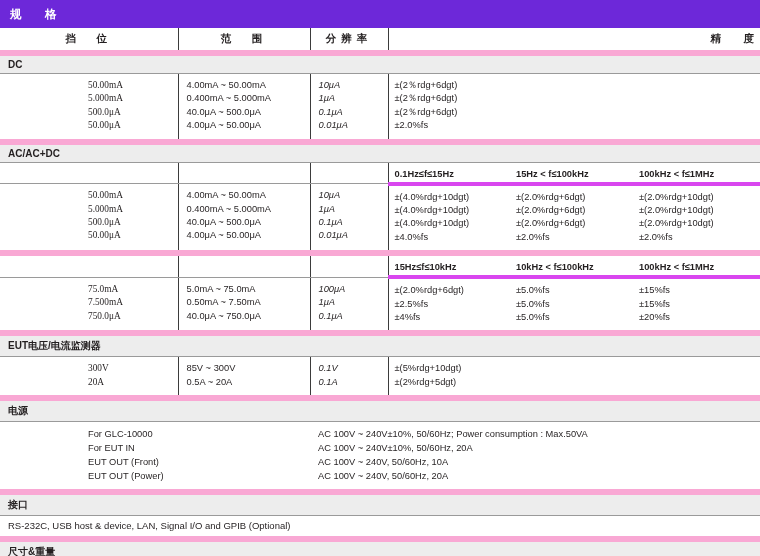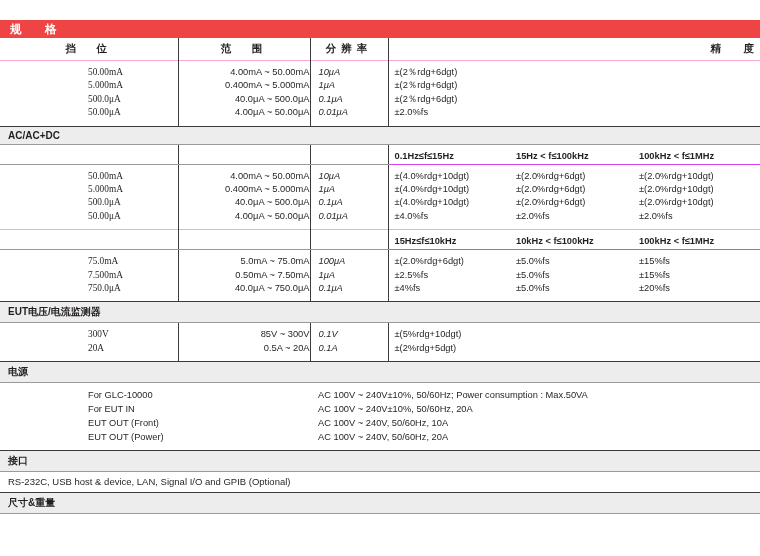--- a/index.html
+++ b/index.html
@@ -7,40 +7,39 @@
     width:760px;height:556px;
     background:#ffffff;
     font-family:"Liberation Sans","DejaVu Sans",sans-serif;
     color:#231f20;
     -webkit-font-smoothing:antialiased;
   }
   .sheet{width:760px;height:556px;position:relative;box-sizing:border-box;}
 
   
   .banner{
-    height:18px;
-    background:#ef4444;
+    height:28px;
+    background:#6d28d9;
     display:flex;align-items:center;
     padding-left:10px;
     box-sizing:border-box;
-    margin-top:20px;
   }
   .banner-title{
     color:#ffffff;font-weight:bold;font-size:11.5px;letter-spacing:6px;
   }
 
   
   table{border-collapse:collapse;width:760px;table-layout:fixed;}
   td,th{
     padding:0;margin:0;
     font-size:9.3px;
     vertical-align:top;
     box-sizing:border-box;
   }
-  .rule-bot{border-bottom:1px solid #f9a8d4;}
+  .rule-bot{border-bottom:6px solid #f9a8d4;}
   .vline{border-right:1px solid #3b3b3b;}
 
   
   .colhead td{
     text-align:center;
     font-weight:bold;
     font-size:10.5px;
     padding:4px 0 4px 0;
     letter-spacing:5px;
   }
@@ -52,32 +51,32 @@
     font-weight:bold;
     font-size:10px;
     padding:3px 0 3px 8px;
     border-top:1px solid #3b3b3b;
     border-bottom:1px solid #9a9a9a;
   }
 
   
   .datacell{padding:5px 0 6px 0;}
   .c-range-label{padding-left:88px;font-family:Liberation Serif, serif;}
-  .c-range{padding-left:8px;text-align:right;}
+  .c-range{padding-left:8px;}
   .c-res{padding-left:8px;font-style:italic;}
   .c-acc{padding-left:6px;}
 
   .datacell div{line-height:13.4px;white-space:nowrap;}
 
   
   .freqhead td{
     font-weight:bold;
     font-size:9.3px;
     padding:6px 0 3px 0;
-    border-bottom:1px solid #d946ef;
+    border-bottom:4px solid #d946ef;
   }
   .freqhead .fq{padding-left:6px;white-space:nowrap;}
   .freqhead .blank{border-bottom:1px solid #9a9a9a;}
 
   
   .plist{padding:5px 0 6px 0;}
   .plist div{line-height:14px;white-space:nowrap;}
   .pl-name{padding-left:88px;}
   .pl-val{padding-left:8px;}
 
@@ -103,20 +102,23 @@
     </colgroup>
 
     <tbody>
         <tr class="colhead rule-bot">
       <td class="vline">挡　位</td>
       <td class="vline">范　围</td>
       <td class="vline">分辨率</td>
       <td class="acc" colspan="3">精　度</td>
     </tr>
 
+    <tr class="secbar">
+      <td colspan="6">DC</td>
+    </tr>
     <tr class="rule-bot">
       <td class="datacell c-range-label vline">
         <div>50.00mA</div>
         <div>5.000mA</div>
         <div>500.0μA</div>
         <div>50.00μA</div>
       </td>
       <td class="datacell c-range vline">
         <div>4.00mA ~ 50.00mA</div>
         <div>0.400mA ~ 5.000mA</div>

